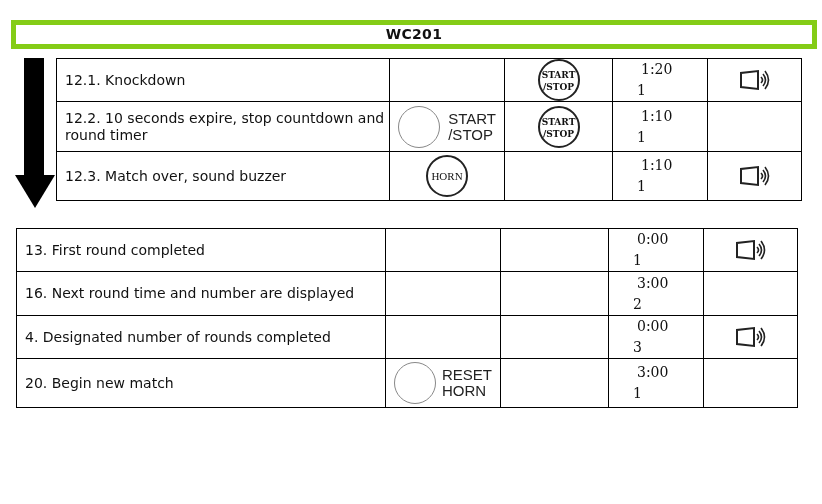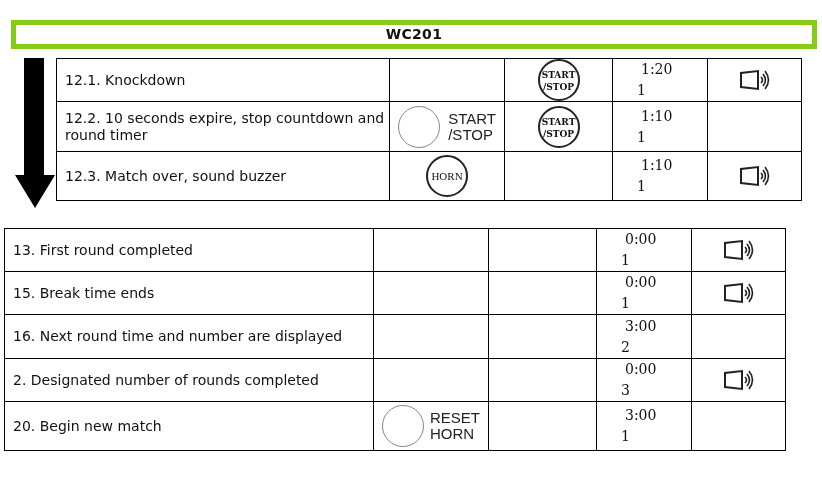--- a/index.html
+++ b/index.html
@@ -1,21 +1,21 @@
 <!DOCTYPE html>
 <html><head>
 <meta charset="utf-8">
 <style>
   html, body { margin:0; padding:0; background:#ffffff; }
   body { width:822px; height:504px; position:relative; overflow:hidden; font-family:"DejaVu Sans", sans-serif; color:#111; }
   .title-box { position:absolute; left:11px; top:20px; width:796px; height:19px; border:5px solid #84cc16; text-align:center; font-weight:bold; font-size:14px; line-height:19px; letter-spacing:0.3px; }
   table { position:absolute; border-collapse:collapse; table-layout:fixed; }
   td { border:1px solid #000; padding:0; vertical-align:middle; position:relative; }
   .top { left:56px; top:58px; width:745px; }
-  .bot { left:4px; top:228px; width:781px; }
+  .bot { left:16px; top:228px; width:781px; }
   .desc { font-size:14px; padding-left:8px; line-height:17px; }
   .bot .desc { padding-left:8px; }
   .display { padding-left:28px; font-family:"DejaVu Serif", serif; font-weight:normal; font-size:14px; line-height:21px; }
   .display .rnd { display:block; margin-left:-4px; }
   .display .tm { display:block; padding-left:0; }
   .center { text-align:center; }
   .rbtn { display:inline-block; width:42px; height:42px; border:2px solid #222; border-radius:50%; box-sizing:border-box; font-family:"DejaVu Serif", serif; font-weight:bold; font-size:9px; line-height:12px; text-align:center; padding-top:8px; vertical-align:middle; }
   .rbtn.horn { font-family:Liberation Serif, serif; font-weight:normal; font-size:11px; padding-top:13px; }
   .press { display:flex; align-items:center; justify-content:space-between; padding:0 8px 0 8px; }
   .press .ring { width:42px; height:42px; border:1px solid #888; border-radius:50%; box-sizing:border-box; }
@@ -117,47 +117,32 @@
           <span class="tm">0:00</span>
           <span class="rnd">1</span>
         </td>
     <td class="center"><svg class="spk" width="34" height="22" viewBox="0 0 34 22">
             <path d="M3 4 L3 18 L20 20 L20 2 Z" fill="none" stroke="#222" stroke-width="2"></path>
             <path d="M23 8 Q26 11 23 14" fill="none" stroke="#222" stroke-width="1.6"></path>
             <path d="M25 5 Q30 11 25 17" fill="none" stroke="#222" stroke-width="1.6"></path>
             <path d="M27 2 Q34 11 27 20" fill="none" stroke="#222" stroke-width="1.6"></path>
           </svg></td>
   </tr>
-  <tr style="height:43px">
-    <td class="desc">15. Break time ends</td>
-    <td></td>
-    <td></td>
-    <td class="display">
-          <span class="tm">0:00</span>
-          <span class="rnd">1</span>
-        </td>
-    <td class="center"><svg class="spk" width="34" height="22" viewBox="0 0 34 22">
-            <path d="M3 4 L3 18 L20 20 L20 2 Z" fill="none" stroke="#222" stroke-width="2"></path>
-            <path d="M23 8 Q26 11 23 14" fill="none" stroke="#222" stroke-width="1.6"></path>
-            <path d="M25 5 Q30 11 25 17" fill="none" stroke="#222" stroke-width="1.6"></path>
-            <path d="M27 2 Q34 11 27 20" fill="none" stroke="#222" stroke-width="1.6"></path>
-          </svg></td>
-  </tr>
   <tr style="height:44px">
     <td class="desc">16. Next round time and number are displayed</td>
     <td></td>
     <td></td>
     <td class="display">
           <span class="tm">3:00</span>
           <span class="rnd">2</span>
         </td>
     <td></td>
   </tr>
   <tr style="height:43px">
-    <td class="desc">2. Designated number of rounds completed</td>
+    <td class="desc">4. Designated number of rounds completed</td>
     <td></td>
     <td></td>
     <td class="display">
           <span class="tm">0:00</span>
           <span class="rnd">3</span>
         </td>
     <td class="center"><svg class="spk" width="34" height="22" viewBox="0 0 34 22">
             <path d="M3 4 L3 18 L20 20 L20 2 Z" fill="none" stroke="#222" stroke-width="2"></path>
             <path d="M23 8 Q26 11 23 14" fill="none" stroke="#222" stroke-width="1.6"></path>
             <path d="M25 5 Q30 11 25 17" fill="none" stroke="#222" stroke-width="1.6"></path>

